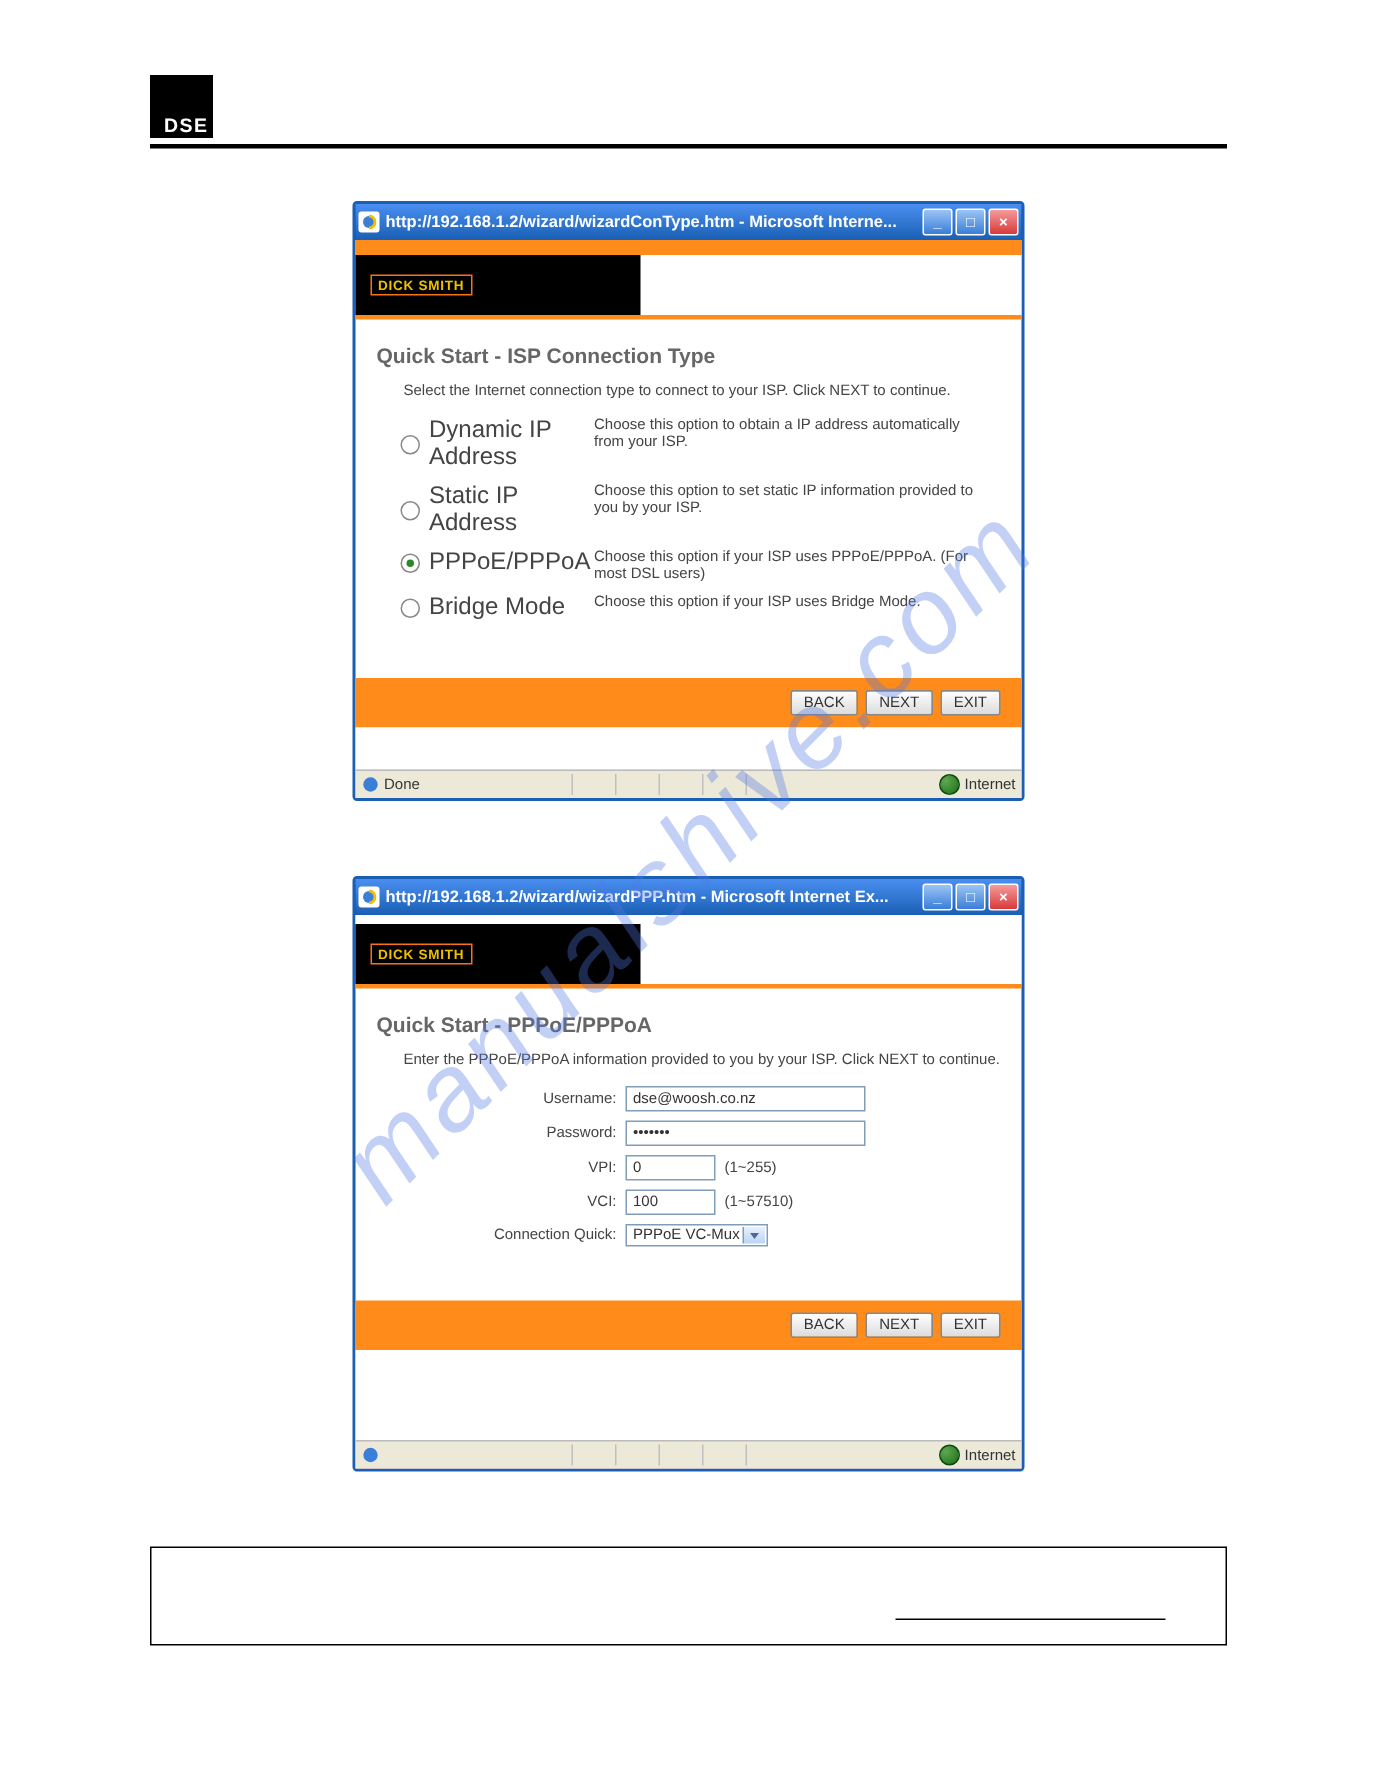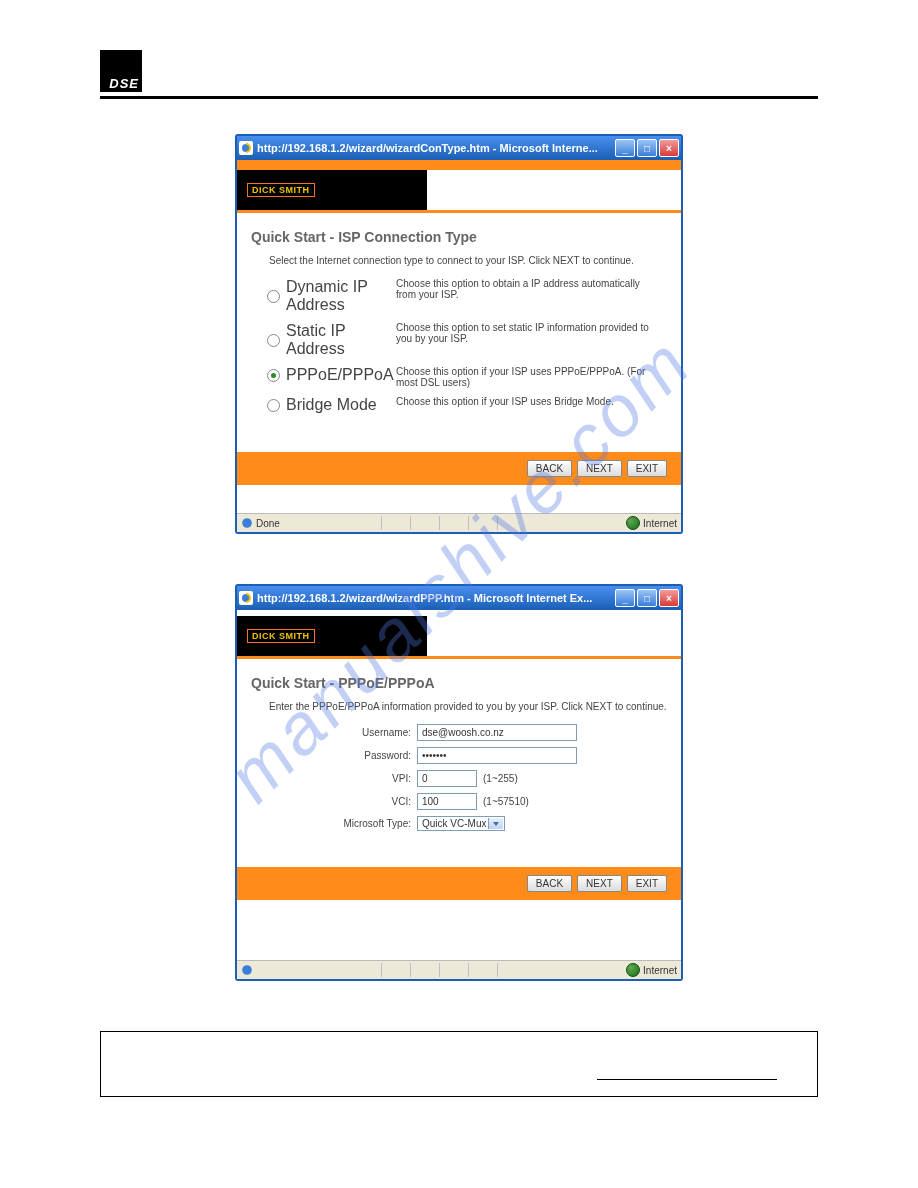--- a/index.html
+++ b/index.html
@@ -19,21 +19,20 @@
   background: #000;
   color: #fff;
   font-size: 13px;
   font-weight: bold;
   display: flex;
   align-items: flex-end;
   justify-content: flex-end;
   padding: 2px 3px 1px 0;
   box-sizing: border-box;
   letter-spacing: 1px;
-  font-style: italic;
 }
 .hr-top {
   border: none;
   border-top: 3px solid #000;
   margin: 4px 0 35px 0;
 }
 .screenshot-block {
   width: 444px;
   margin: 0 auto 50px auto;
   border: 2px solid #1a5fb4;
@@ -459,23 +458,23 @@
           <div class="form-label">VPI:</div>
           <div class="form-input" style="width:50px">0</div>
           <div class="form-hint">(1~255)</div>
         </div>
         <div class="form-row">
           <div class="form-label">VCI:</div>
           <div class="form-input" style="width:50px">100</div>
           <div class="form-hint">(1~57510)</div>
         </div>
         <div class="form-row">
-          <div class="form-label">Microsoft Type:</div>
+          <div class="form-label">Connection Quick:</div>
           <div class="select-box">
-              <span>Quick VC-Mux</span>
+              <span>PPPoE VC-Mux</span>
             </div>
         </div>
 
         <div style="height:24px"></div>
       </div>
 
       <div class="button-bar">
         <div class="btn">BACK</div>
         <div class="btn">NEXT</div>
         <div class="btn">EXIT</div>

